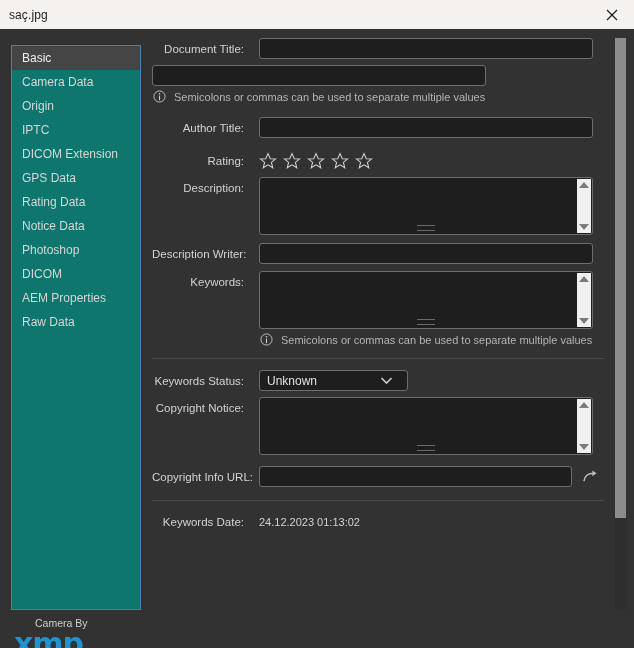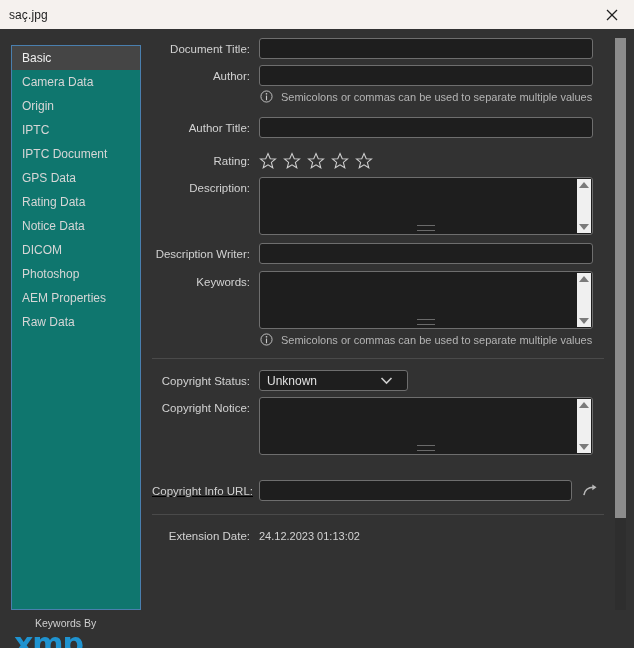--- a/index.html
+++ b/index.html
@@ -98,21 +98,21 @@
   .row {
     display: flex;
     align-items: flex-start;
     margin-bottom: 6px;
   }
   .lbl {
     width: 107px;
     text-align: right;
     font-size: 11.5px;
     color: #d2d2d2;
-    padding-right: 9px;
+    padding-right: 15px;
     padding-top: 5px;
     box-sizing: border-box;
     white-space: nowrap;
     flex: none;
   }
   .lbl.tall { padding-top: 5px; }
 
   .field-wrap { flex: 1; position: relative; }
 
   .txt {
@@ -315,42 +315,41 @@
   </div>
 </div>
 
 <div class="dialog">
 
   <div class="sidebar">
     <div class="side-item selected"><span>Basic</span></div>
     <div class="side-item"><span>Camera Data</span></div>
     <div class="side-item"><span>Origin</span></div>
     <div class="side-item"><span>IPTC</span></div>
-    <div class="side-item"><span>IPTC Document</span></div>
+    <div class="side-item"><span>DICOM Extension</span></div>
     <div class="side-item"><span>GPS Data</span></div>
     <div class="side-item"><span>Rating Data</span></div>
     <div class="side-item"><span>Notice Data</span></div>
+    <div class="side-item"><span>Photoshop</span></div>
     <div class="side-item"><span>DICOM</span></div>
-    <div class="side-item"><span>Photoshop</span></div>
     <div class="side-item"><span>AEM Properties</span></div>
     <div class="side-item"><span>Raw Data</span></div>
   </div>
 
   <div class="main-panel">
     <div class="form-area">
 
       <div class="row">
         <div class="lbl">Document Title:</div>
         <div class="field-wrap">
           <input class="txt" type="text" value="" style="">
         </div>
       </div>
 
       <div class="row">
-        <div class="lbl">Author:</div>
         <div class="field-wrap">
           <input class="txt" type="text" value="" style="">
           <div class="hint">
             <svg class="info-ico" viewBox="0 0 14 14">
               <circle cx="7" cy="7" r="6" fill="none" stroke="#c9c9c9" stroke-width="1"></circle>
               <circle cx="7" cy="4" r="0.9" fill="#c9c9c9"></circle>
               <rect x="6.4" y="6" width="1.2" height="5" fill="#c9c9c9"></rect>
             </svg>
             <span class="hint-text">Semicolons or commas can be used to separate multiple values</span>
           </div>
@@ -426,21 +425,21 @@
               <rect x="6.4" y="6" width="1.2" height="5" fill="#c9c9c9"></rect>
             </svg>
             <span class="hint-text">Semicolons or commas can be used to separate multiple values</span>
           </div>
         </div>
       </div>
 
       <div class="divider"></div>
 
       <div class="row">
-        <div class="lbl">Copyright Status:</div>
+        <div class="lbl">Keywords Status:</div>
         <div class="field-wrap">
           <div class="dd">
             <span class="dd-label">Unknown</span>
             <svg width="13" height="9" viewBox="0 0 13 9">
               <polyline points="1.5,2 6.5,7 11.5,2" fill="none" stroke="#cdcdcd" stroke-width="1.6"></polyline>
             </svg>
           </div>
         </div>
       </div>
 
@@ -451,48 +450,48 @@
             <textarea class="ta-inner" style=""></textarea>
             <div class="ta-sb">
               <div class="sb-arrow up"></div>
               <div class="sb-arrow down"></div>
             </div>
             <div class="grip"></div>
           </div>
         </div>
       </div>
 
-      <div class="row" style="margin-top:25px;text-decoration:underline;">
+      <div class="row" style="margin-top:11px;">
         <div class="lbl">Copyright Info URL:</div>
         <div class="field-wrap url-row">
           <input class="txt short" type="text" value="" style="">
           <svg class="goto-arrow" viewBox="0 0 16 16">
             <path d="M2,13 C3,6 8,4.5 12.5,4.5" fill="none" stroke="#b9b9b9" stroke-width="1.6"></path>
             <polygon points="11,1.5 15.5,4.6 11,7.8" fill="#b9b9b9"></polygon>
           </svg>
         </div>
       </div>
 
       <div class="divider" style="margin:13px 0 10px 0;"></div>
 
       <div class="row date-row">
-        <div class="lbl">Extension Date:</div>
+        <div class="lbl">Keywords Date:</div>
         <div class="field-wrap">
           <div class="date-val">24.12.2023 01:13:02</div>
         </div>
       </div>
 
     </div>
   </div>
 
   <div class="panel-sb">
     <div class="panel-sb-thumb"></div>
   </div>
 
   <div class="footer">
     <div class="xmp-logo">
-      <div class="powered">Keywords By</div>
+      <div class="powered">Camera By</div>
       <div class="xmp-word">xmp</div>
     </div>
 
   </div>
 
 </div>
 
 </body></html>

